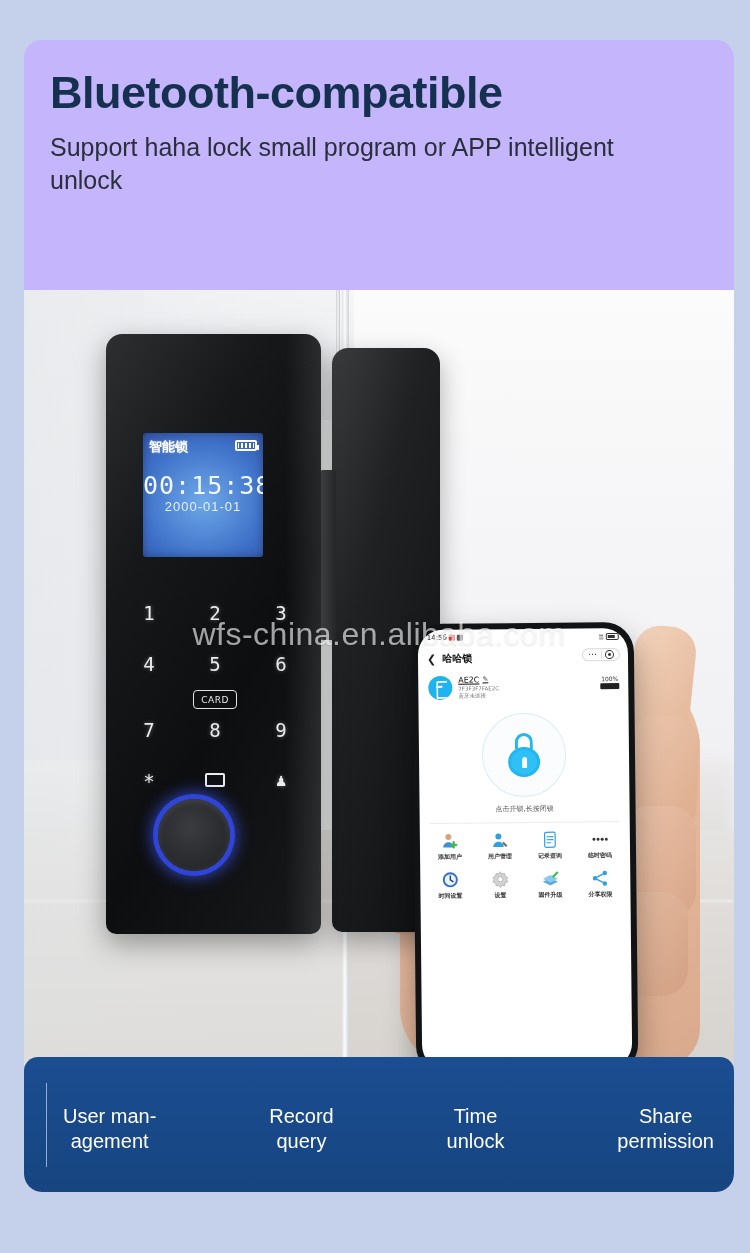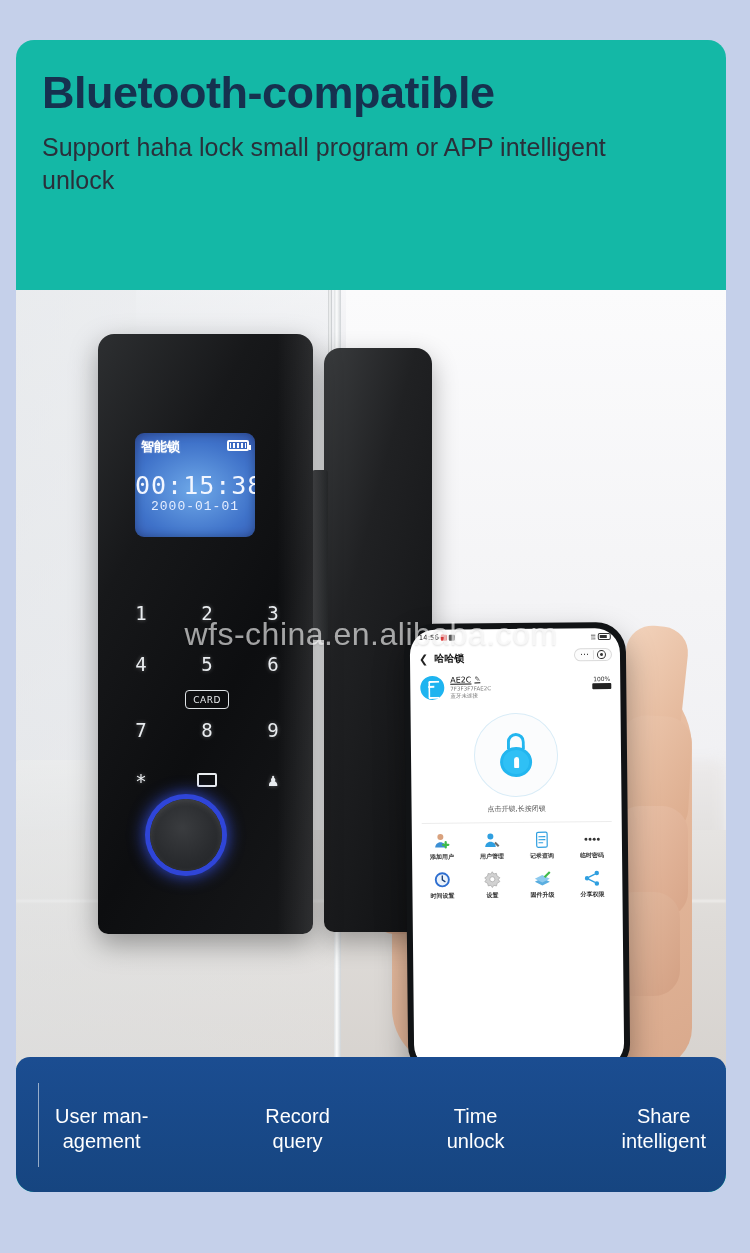--- a/index.html
+++ b/index.html
@@ -13,23 +13,23 @@
 
   #page {
     position: relative;
     width: 750px; height: 1253px;
     background: #c5d0ea;
   }
 
   
   .card {
     position: absolute;
-    left: 16px; top: 40px;
+    left: 24px; top: 40px;
     width: 710px; height: 1152px;
-    background: #14b8a6;
+    background: #c4b5fd;
     border-radius: 18px;
     overflow: hidden;
   }
 
   
   .header { position: absolute; left: 26px; top: 26px; width: 640px; }
   .title {
     font-size: 45px; font-weight: bold; line-height: 1.18;
     color: #16314f; letter-spacing: -0.5px;
   }
@@ -122,23 +122,23 @@
     box-shadow: 0 10px 26px rgba(0,0,0,.3);
   }
   .lock-hinge {
     position:absolute; left:296px; top:180px; width:16px; height:170px;
     background: linear-gradient(90deg,#4a4c4e,#26282a);
     border-radius: 3px;
   }
 
   
   .lcd {
-    position:absolute; left:37px; top:99px; width:120px; height:104px;
+    position:absolute; left:37px; top:99px; width:120px; height:124px;
     background: radial-gradient(120% 110% at 50% 55%, #6ea8e8 0%, #3f72c9 42%, #26328c 100%);
-    border-radius: 9px;
+    border-radius: 3px;
     overflow:hidden;
     box-shadow: inset 0 0 10px rgba(0,0,0,.3);
   }
   .lcd-brand {
     position:absolute; left:6px; top:5px;
     font-size: 13px; color:#fff; font-weight:bold;
     font-family:"DejaVu Sans", sans-serif;
     text-shadow: 0 0 2px rgba(255,255,255,.5);
   }
   .lcd-batt {
@@ -151,21 +151,21 @@
     content:""; position:absolute; right:-4px; top:3px; width:2px;height:5px;background:#fff;
   }
   .lcd-time {
     position:absolute; left:0; right:0; top:38px; text-align:center;
     font-size: 25px; color:#f2f6ff; letter-spacing:1px;
     font-family:"DejaVu Sans Mono", monospace;
   }
   .lcd-date {
     position:absolute; left:0; right:0; top:66px; text-align:center;
     font-size: 13px; color:#e6eeff; letter-spacing:1px;
-    font-family:Liberation Mono, monospace;
+    font-family:Liberation Sans, sans-serif;
   }
 
   
   .keypad { position:absolute; left:24px; top:268px; width:170px; }
   .kp-row { display:flex; justify-content:space-between; margin-bottom:29px; }
   .kp-key {
     width:38px; text-align:center; color:#e9ecef;
     font-size:19px; font-family:"DejaVu Sans Mono", monospace;
     text-shadow: 0 0 4px rgba(255,255,255,.35);
   }
@@ -592,18 +592,18 @@
     <div class="bluebar">
       <div class="bb-sep"></div>
       <div class="bb-items">
         <div class="bb-item">User man-
 agement</div>
         <div class="bb-item">Record
 query</div>
         <div class="bb-item">Time
 unlock</div>
         <div class="bb-item">Share
-intelligent</div>
+permission</div>
       </div>
     </div>
 
   </div>
 </div>
 
 </body></html>

